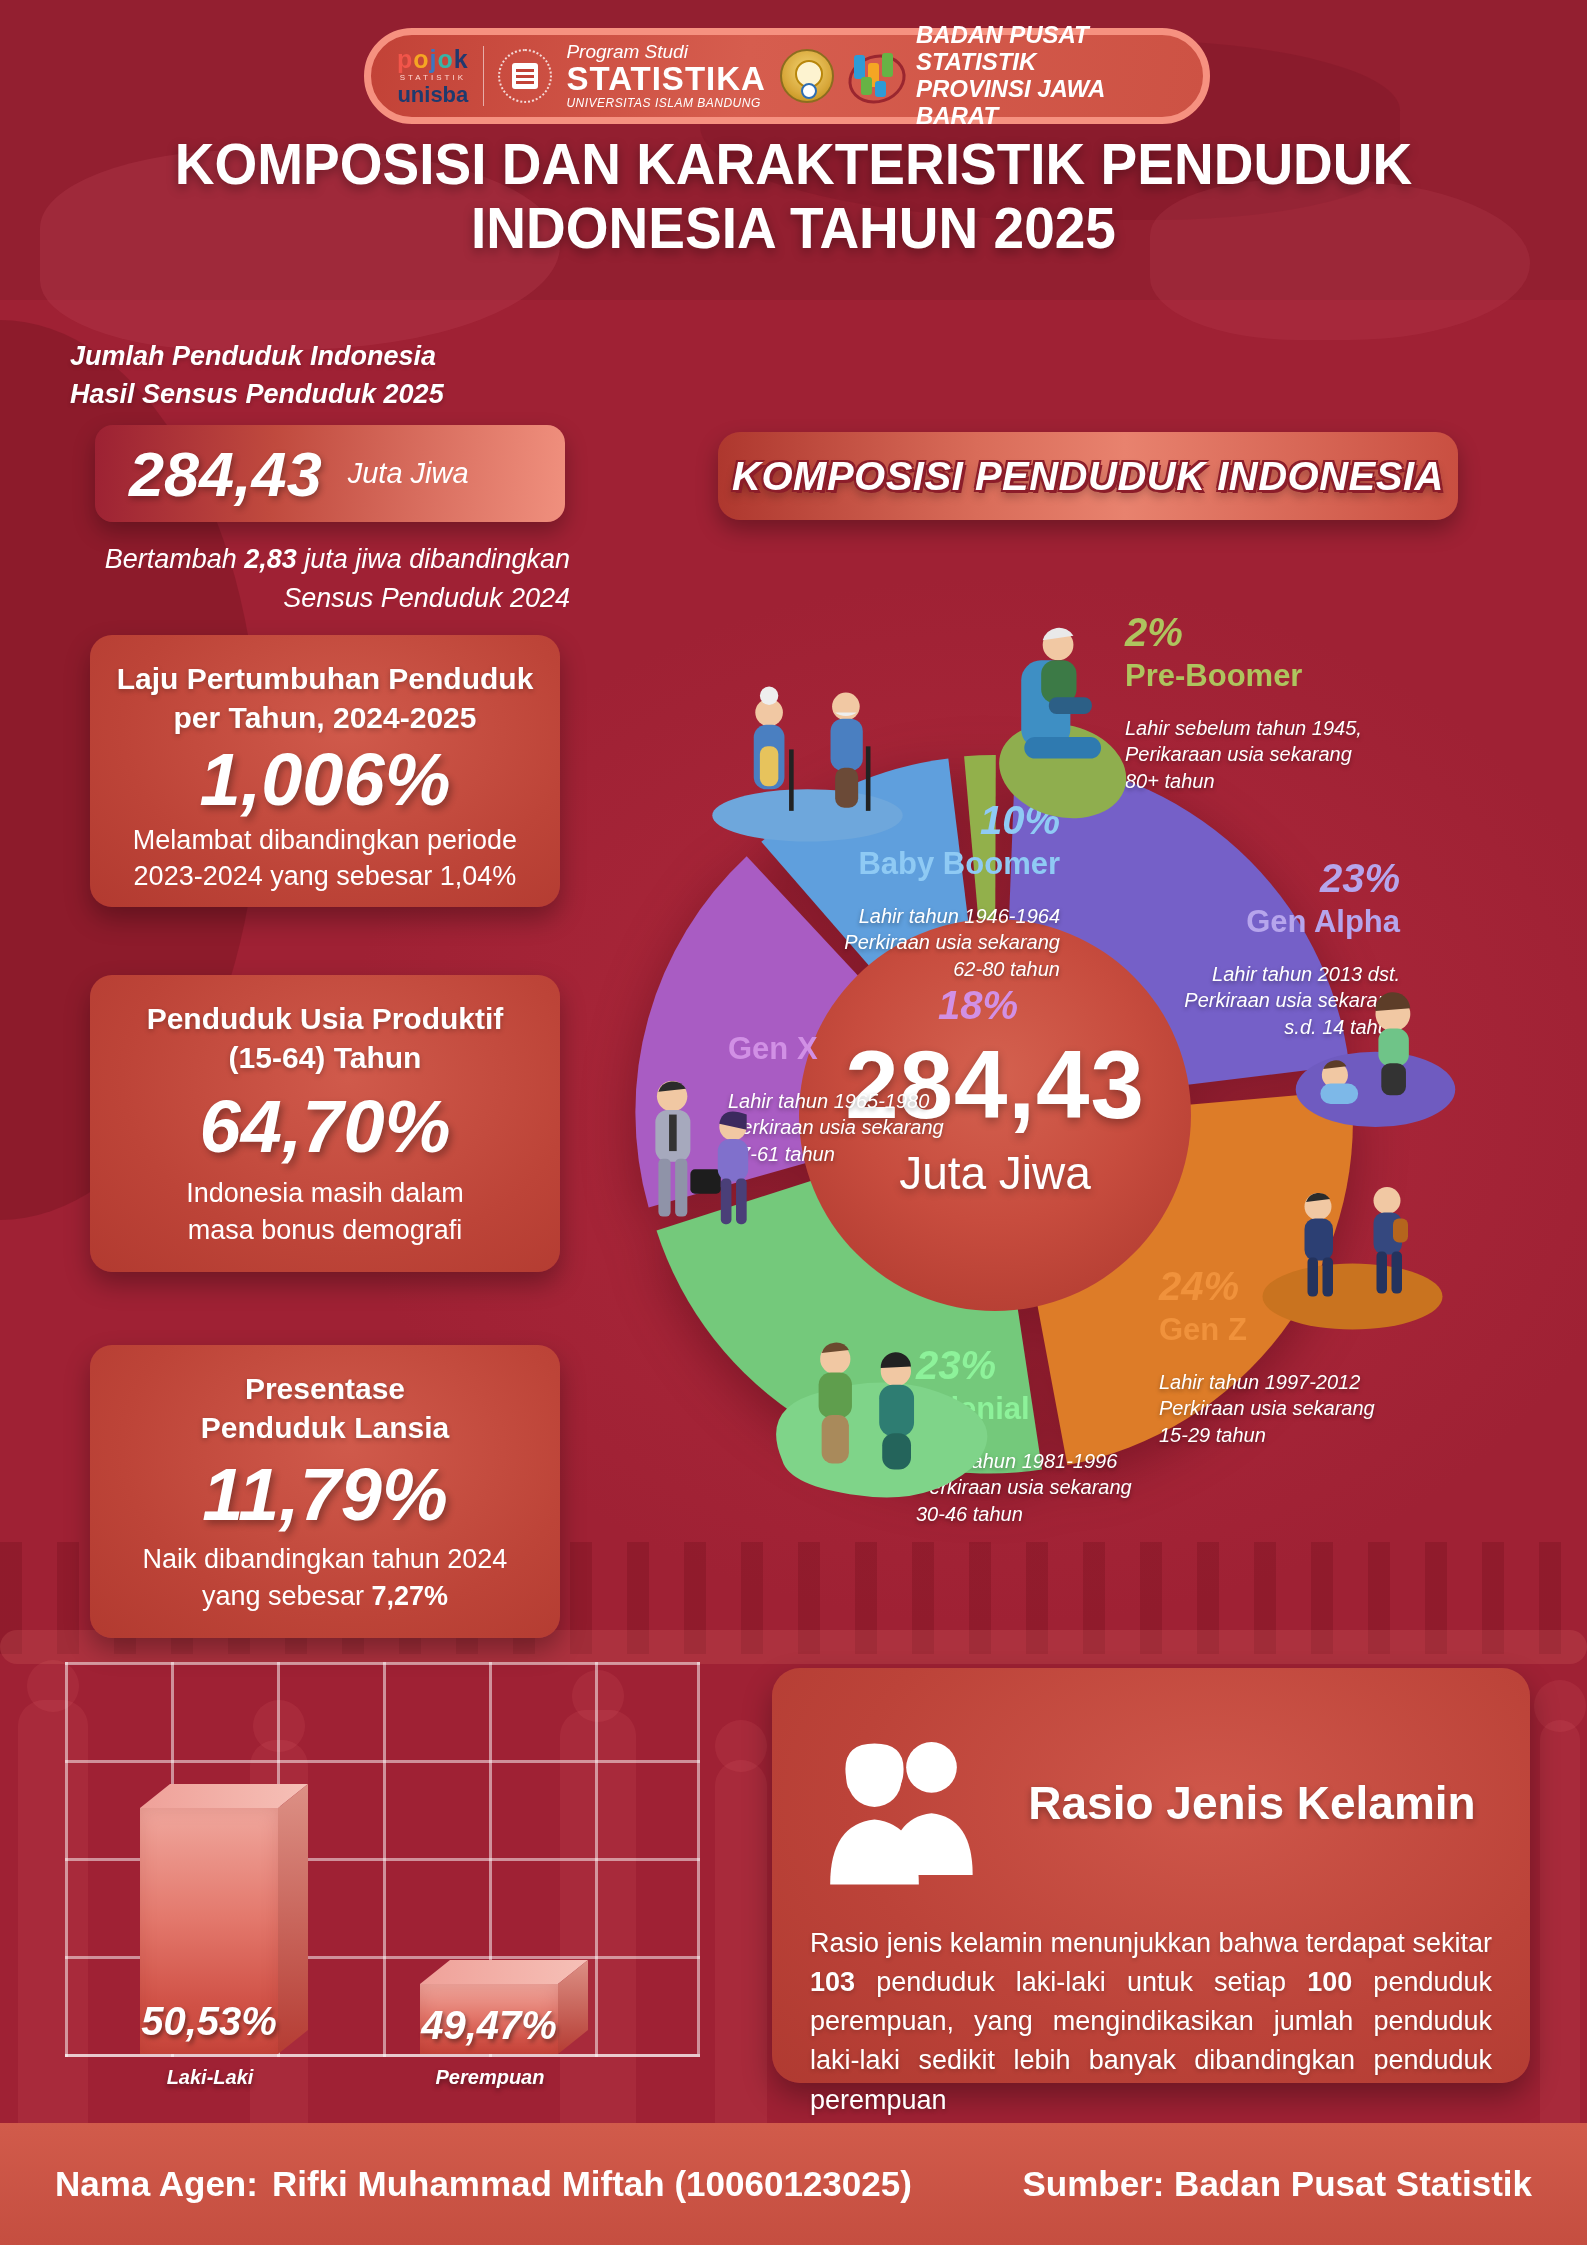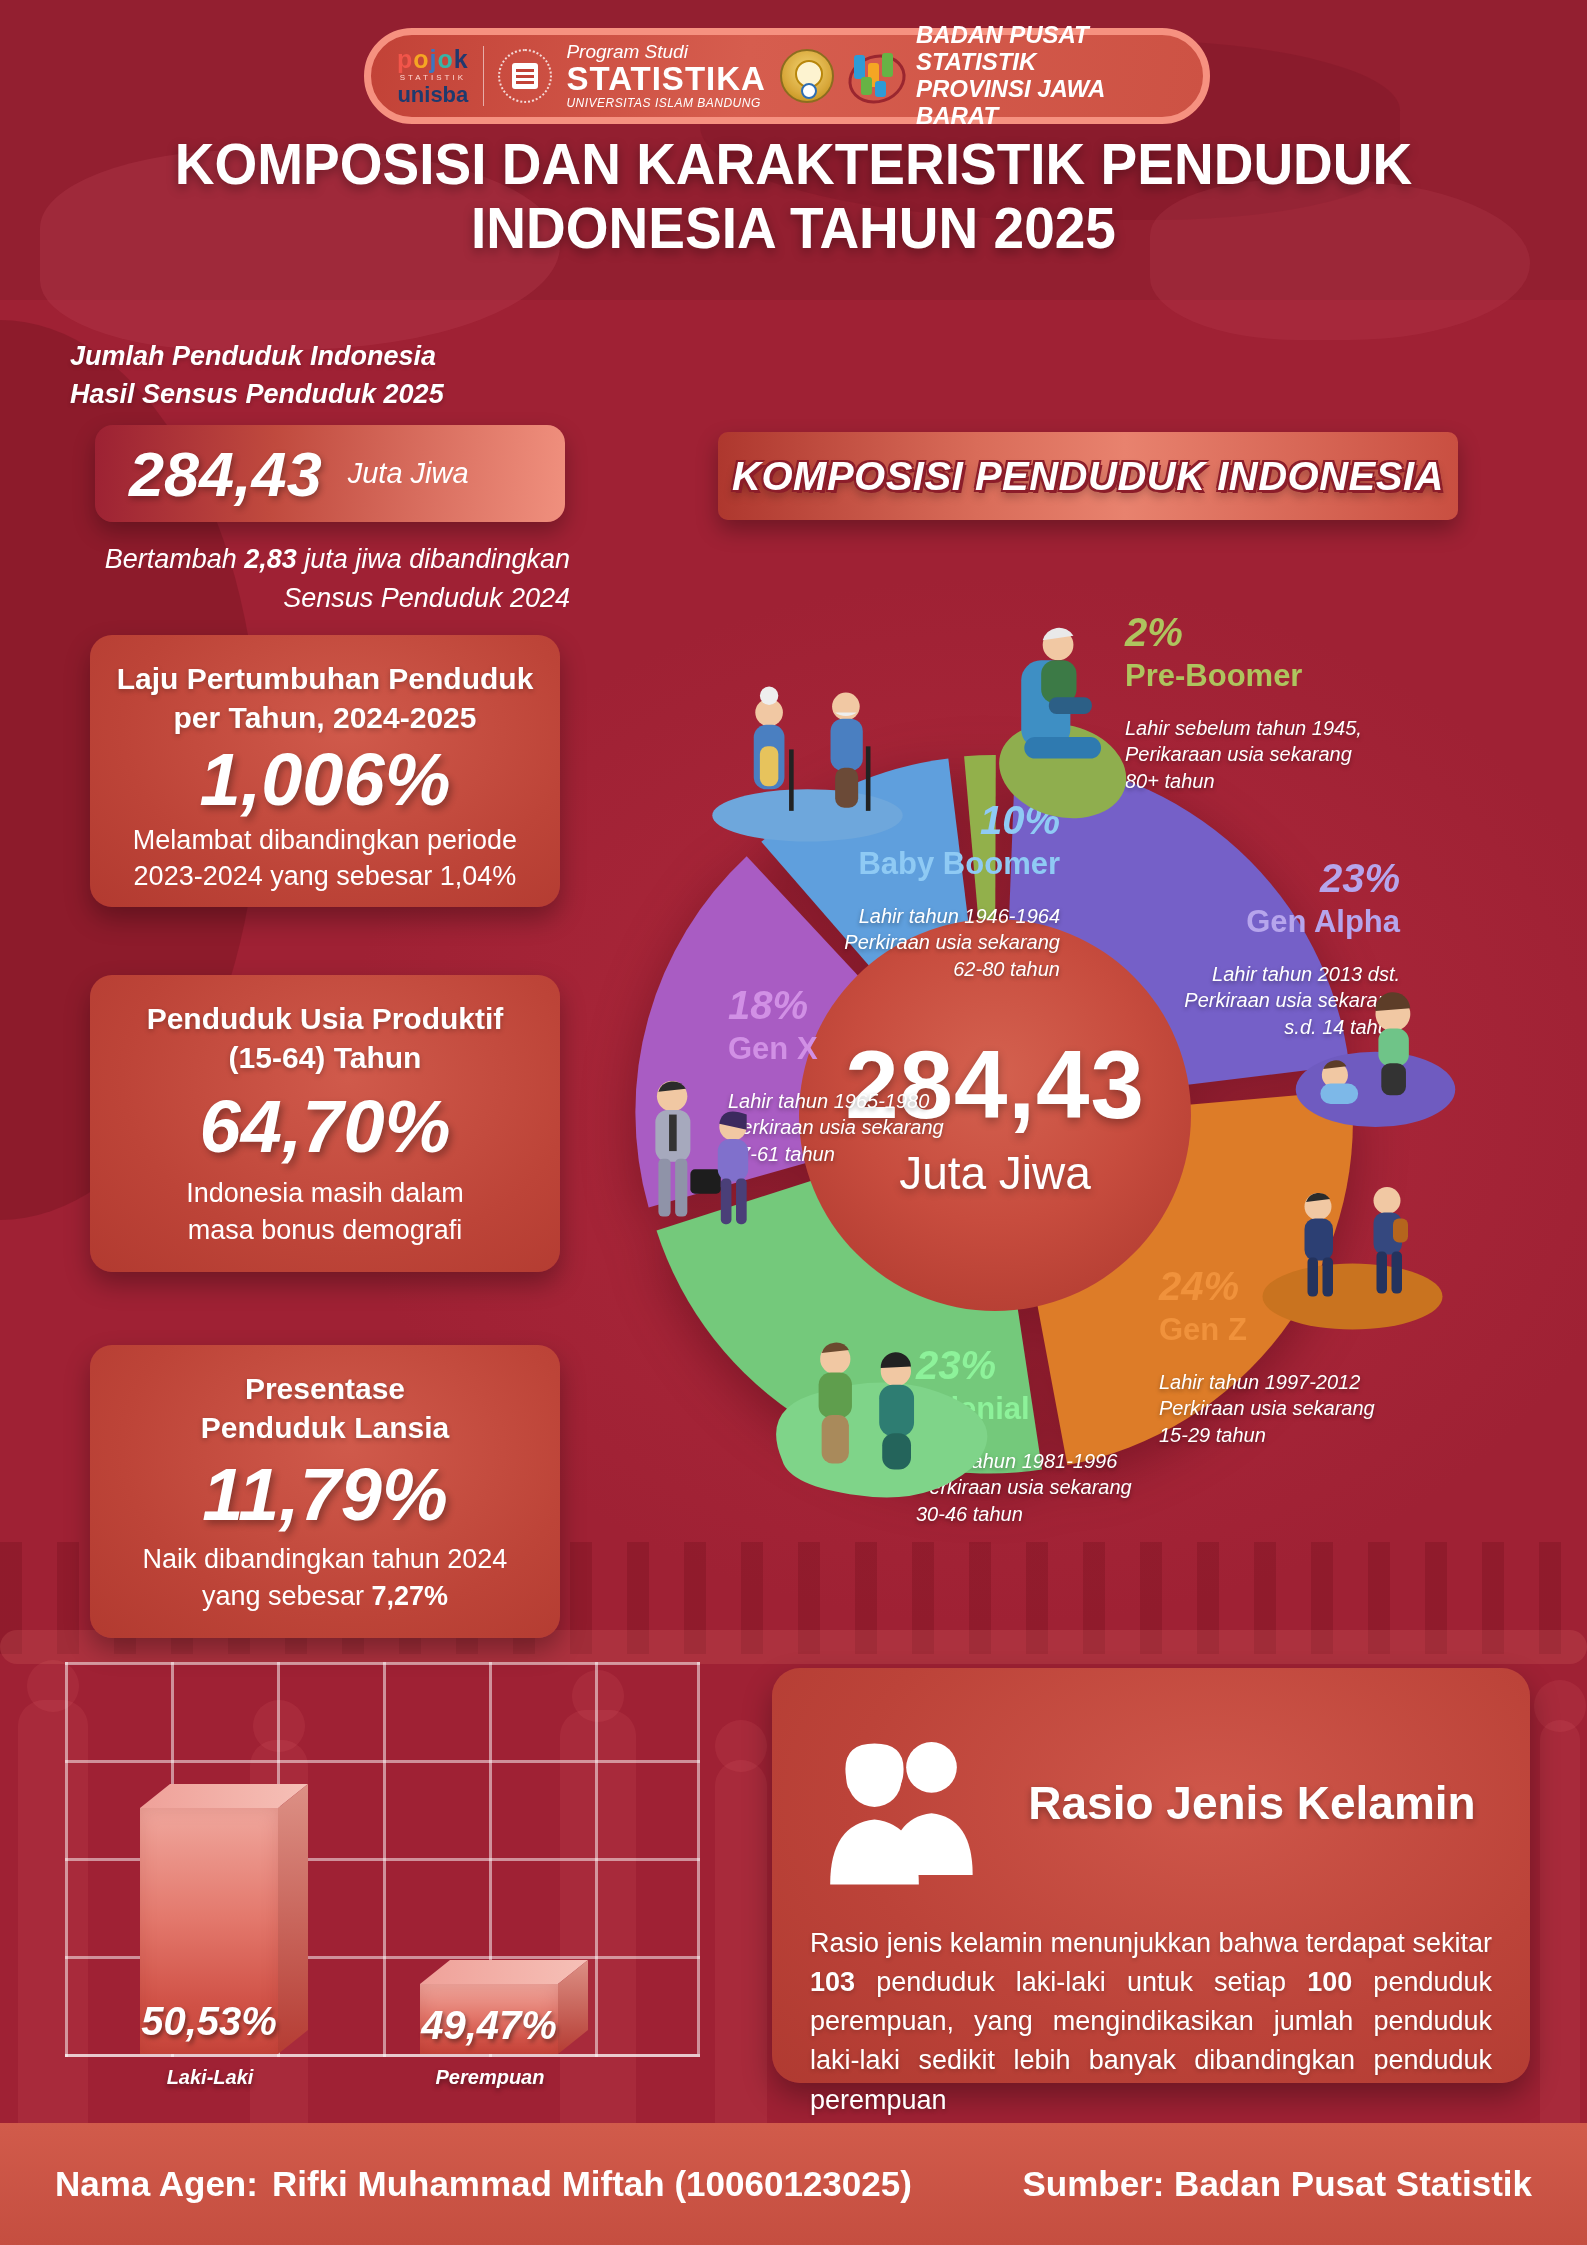--- a/index.html
+++ b/index.html
@@ -75,21 +75,21 @@
     box-shadow:0 12px 26px rgba(0,0,0,.30);
     display:flex;flex-direction:column;align-items:center;justify-content:space-between;
     text-align:center;padding:24px 14px;box-sizing:border-box;}
   .card-growth{top:635px;height:272px;}
   .card-productive{top:975px;height:297px;}
   .card-elderly{top:1345px;height:293px;}
   .stat-title{font-weight:bold;font-size:30px;line-height:1.3;text-shadow:0 2px 5px rgba(0,0,0,.25);}
   .stat-value{font-weight:bold;font-style:italic;font-size:74px;text-shadow:3px 4px 7px rgba(0,0,0,.3);}
   .stat-note{font-size:27px;line-height:1.35;}
   
-  .banner{position:absolute;left:718px;top:432px;width:740px;height:88px;border-radius:10px;
+  .banner{position:absolute;left:718px;top:432px;width:740px;height:88px;border-radius:22px;
     background:linear-gradient(90deg,#ae372e 0%,#d96c59 35%,#e8826e 55%,#c94f41 100%);
     box-shadow:0 10px 22px rgba(0,0,0,.3);
     display:flex;align-items:center;justify-content:center;}
   .banner span{font-weight:bold;font-style:italic;font-size:40px;letter-spacing:.5px;
     text-shadow:3px 3px 0 #8c1d2a,-2px 2px 0 #8c1d2a,2px -2px 0 #8c1d2a,-2px -2px 0 #8c1d2a,0 6px 10px rgba(0,0,0,.35);}
   
   .donut-wrap{position:absolute;left:625px;top:745px;width:740px;height:740px;}
   .donut-wrap svg{filter:drop-shadow(0 14px 26px rgba(60,0,12,.40));}
   .donut-center{position:absolute;left:795px;top:1030px;width:400px;text-align:center;}
   .donut-center .cv{font-size:96px;font-weight:bold;letter-spacing:1px;text-shadow:0 4px 10px rgba(0,0,0,.3);}
@@ -306,21 +306,21 @@
   <div class="seg-label lab-mil">
     <div class="seg-pct" style="color: rgb(141, 242, 154);">23%</div>
     <div class="seg-name" style="color: rgb(141, 242, 154);">Milenial</div>
     <div class="seg-desc">
         <div>Lahir tahun 1981-1996</div>
         <div>Perkiraan usia sekarang</div>
         <div>30-46 tahun</div>
       </div>
   </div>
   <div class="seg-label lab-x">
-    <div class="seg-pct" style="color: rgb(209, 144, 229);">18%</div>
+    <div class="seg-pct" style="color: rgb(209, 144, 229); text-align: right;">18%</div>
     <div class="seg-name" style="color: rgb(209, 144, 229);">Gen X</div>
     <div class="seg-desc">
         <div>Lahir tahun 1965-1980</div>
         <div>Perkiraan usia sekarang</div>
         <div>47-61 tahun</div>
       </div>
   </div>
   <div class="seg-label lab-bb">
     <div class="seg-pct" style="color: rgb(143, 202, 244);">10%</div>
     <div class="seg-name" style="color: rgb(143, 202, 244);">Baby Boomer</div>

